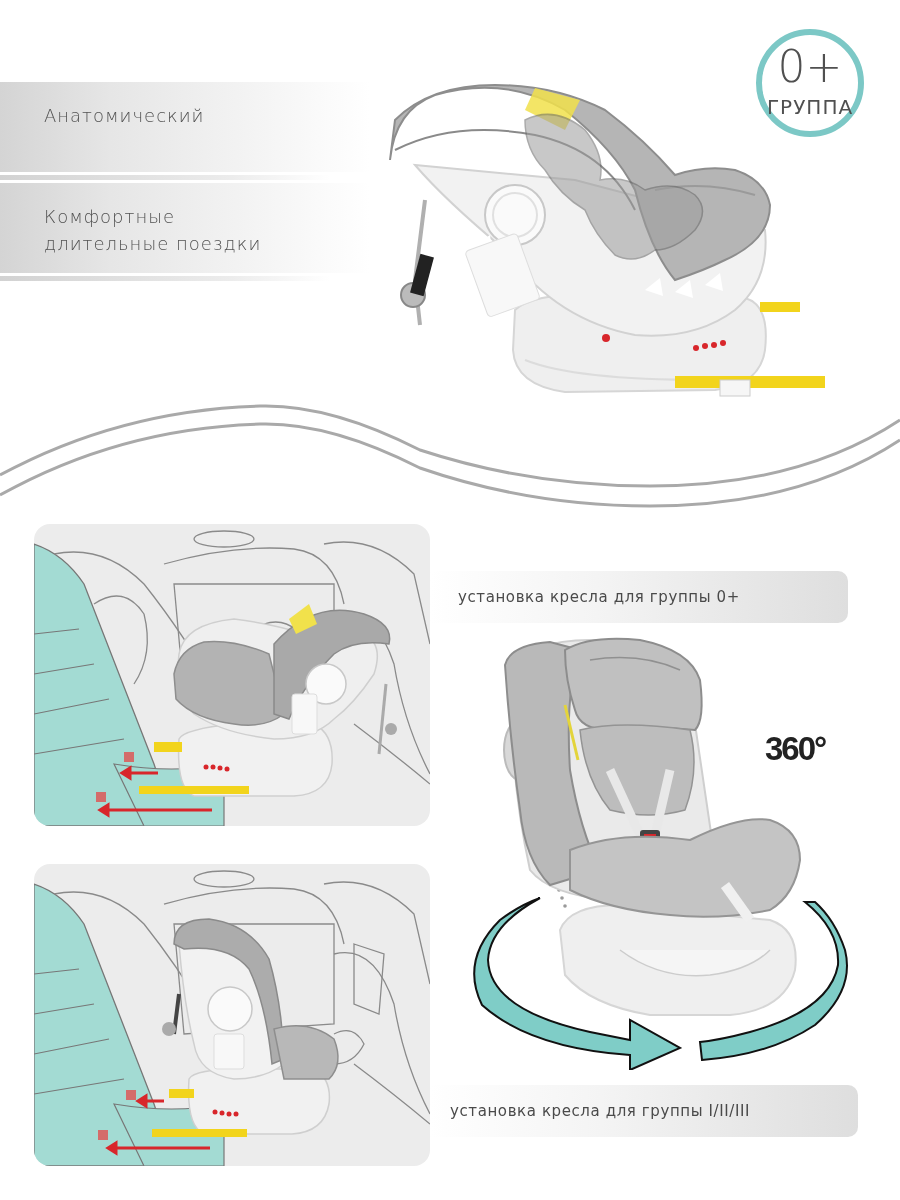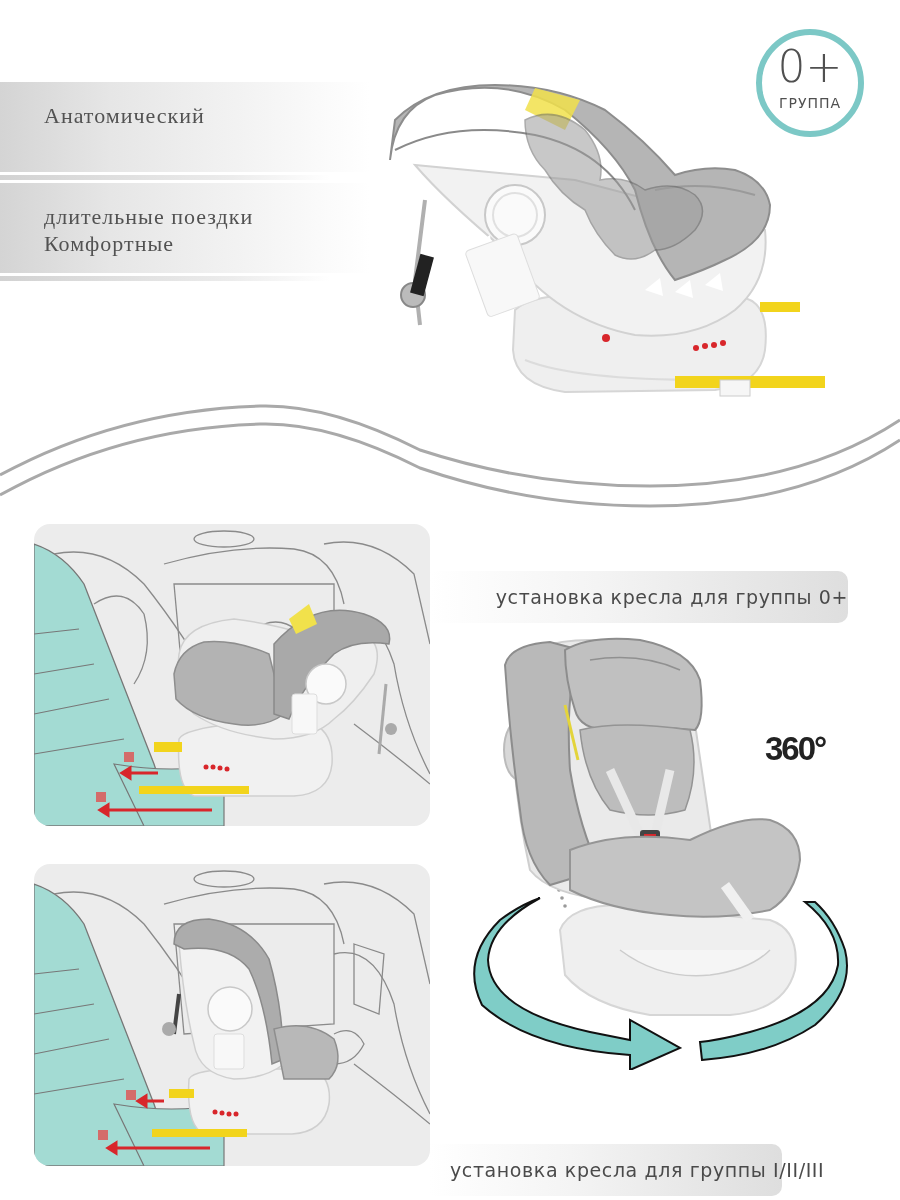--- a/index.html
+++ b/index.html
@@ -9,70 +9,70 @@
   
   .band {
     position: absolute; left: 0; width: 370px;
     background: linear-gradient(90deg, #d4d4d4 0%, #e6e6e6 30%, #f6f6f6 75%, rgba(255,255,255,0) 100%);
   }
   .band-line {
     position: absolute; left: 0; width: 330px; height: 5px;
     background: linear-gradient(90deg, #d2d2d2 0%, #ececec 70%, rgba(255,255,255,0) 100%);
   }
   .band-text {
-    position: absolute; left: 44px; font-size: 22px; line-height: 27px;
-    letter-spacing: 1px; color: #525252; font-weight: 300; font-family: Liberation Serif, serif;
+    position: absolute; left: 44px; font-size: 18px; line-height: 27px;
+    letter-spacing: 1px; color: #525252; font-weight: 300;
   }
 
   
   .badge {
     position: absolute; left: 756px; top: 29px; width: 108px; height: 108px;
     border: 6px solid #7cc8c6; border-radius: 50%; background: #fff;
     text-align: center;
   }
   .badge-num { position: absolute; left: 0; right: 0; top: 8px; font-size: 44px; line-height: 48px; color: #505050; font-weight: 300; }
-  .badge-label { position: absolute; left: 0; right: 0; top: 60px; font-size: 14px; letter-spacing: 1px; color: #505050; }
+  .badge-label { position: absolute; left: 0; right: 0; top: 60px; font-size: 20px; letter-spacing: 1px; color: #505050; }
 
   
   .wave { position: absolute; left: 0; top: 400px; width: 900px; height: 110px; }
 
   
   .scene {
     position: absolute; left: 34px; width: 396px; height: 302px;
     border-radius: 16px; background: #ececec; overflow: hidden;
   }
   .scene svg { position: absolute; left: 0; top: 0; }
 
   
   .pill {
     position: absolute; height: 52px; border-radius: 0 10px 10px 0;
     background: linear-gradient(90deg, #ffffff 0%, #f4f4f4 40%, #dedede 100%);
-    font-size: 19px; line-height: 52px; letter-spacing: 0.6px; color: #4a4a4a;
-    padding-left: 28px; white-space: nowrap; text-align: right;
+    font-size: 15px; line-height: 52px; letter-spacing: 0.6px; color: #4a4a4a;
+    padding-left: 28px; white-space: nowrap;
   }
 
   .deg {
     position: absolute; left: 765px; top: 730px;
     font-family: "Liberation Sans", sans-serif; font-weight: bold;
     font-size: 33px; letter-spacing: -2px; color: #222;
   }
 </style>
 </head>
 <body>
 
 <div class="band" style="top:82px;height:90px;"></div>
 <div class="band-text" style="top:102px;">
   <div>Анатомический</div>
 </div>
 <div class="band-line" style="top:175px;"></div>
 
 <div class="band" style="top:183px;height:90px;"></div>
 <div class="band-text" style="top:203px;">
+  <div>Комфортные</div>
   <div>длительные поездки</div>
-  <div>Комфортные</div>
 </div>
 <div class="band-line" style="top:276px;"></div>
 
 <svg style="position:absolute;left:375px;top:80px;" width="460" height="340" viewBox="0 0 460 340">
 
   <path d="M140 230 Q160 210 250 215 L370 218 Q395 225 390 270 Q385 305 340 310 L190 312 Q140 305 138 270 Z" fill="#efefef" stroke="#d6d6d6" stroke-width="2"></path>
   <path d="M150 280 Q200 300 330 300" fill="none" stroke="#dcdcdc" stroke-width="2"></path>
 
   <rect x="385" y="222" width="40" height="10" fill="#f2d41c"></rect>
   <rect x="300" y="296" width="150" height="12" fill="#f2d41c"></rect>
@@ -213,21 +213,21 @@
     <rect x="180" y="170" width="30" height="35" rx="3" fill="#f8f8f8" stroke="#ddd"></rect>
     <path d="M145 130 L140 170" stroke="#444" stroke-width="4"></path>
     <circle cx="135" cy="165" r="7" fill="#aaa"></circle>
   </svg>
 </div>
 
 <div class="pill" style="left:430px;top:571px;width:418px;">
   <span>установка кресла для группы 0+</span>
 </div>
 
-<div class="pill" style="left:430px;top:1144px;width:352px;padding-left:20px;">
+<div class="pill" style="left:430px;top:1085px;width:428px;padding-left:20px;">
   <span>установка кресла для группы I/II/III</span>
 </div>
 
 <svg style="position:absolute;left:470px;top:630px;" width="380" height="440" viewBox="0 0 380 440">
 
   <path d="M70 268 Q20 295 18 330 Q20 380 120 402 Q160 410 160 410 L160 390 L210 418 L160 440 L160 425 Q60 418 12 375 Q-10 330 30 290 Q50 275 70 268 Z" fill="#7fcdc7" stroke="#111" stroke-width="2"></path>
   <path d="M335 272 Q370 300 368 335 Q360 380 280 402 Q250 410 230 412 L232 430 Q300 425 345 395 Q385 360 375 320 Q365 290 345 272 Z" fill="#7fcdc7" stroke="#111" stroke-width="2"></path>
 
   <path d="M90 300 Q100 275 150 275 L300 290 Q330 300 325 340 Q315 380 260 385 L180 385 Q120 375 95 345 Z" fill="#efefef" stroke="#d6d6d6" stroke-width="2"></path>
   <path d="M150 320 Q190 350 240 345 Q280 340 300 320" fill="#f5f5f5" stroke="#ccc" stroke-width="1.5"></path>

